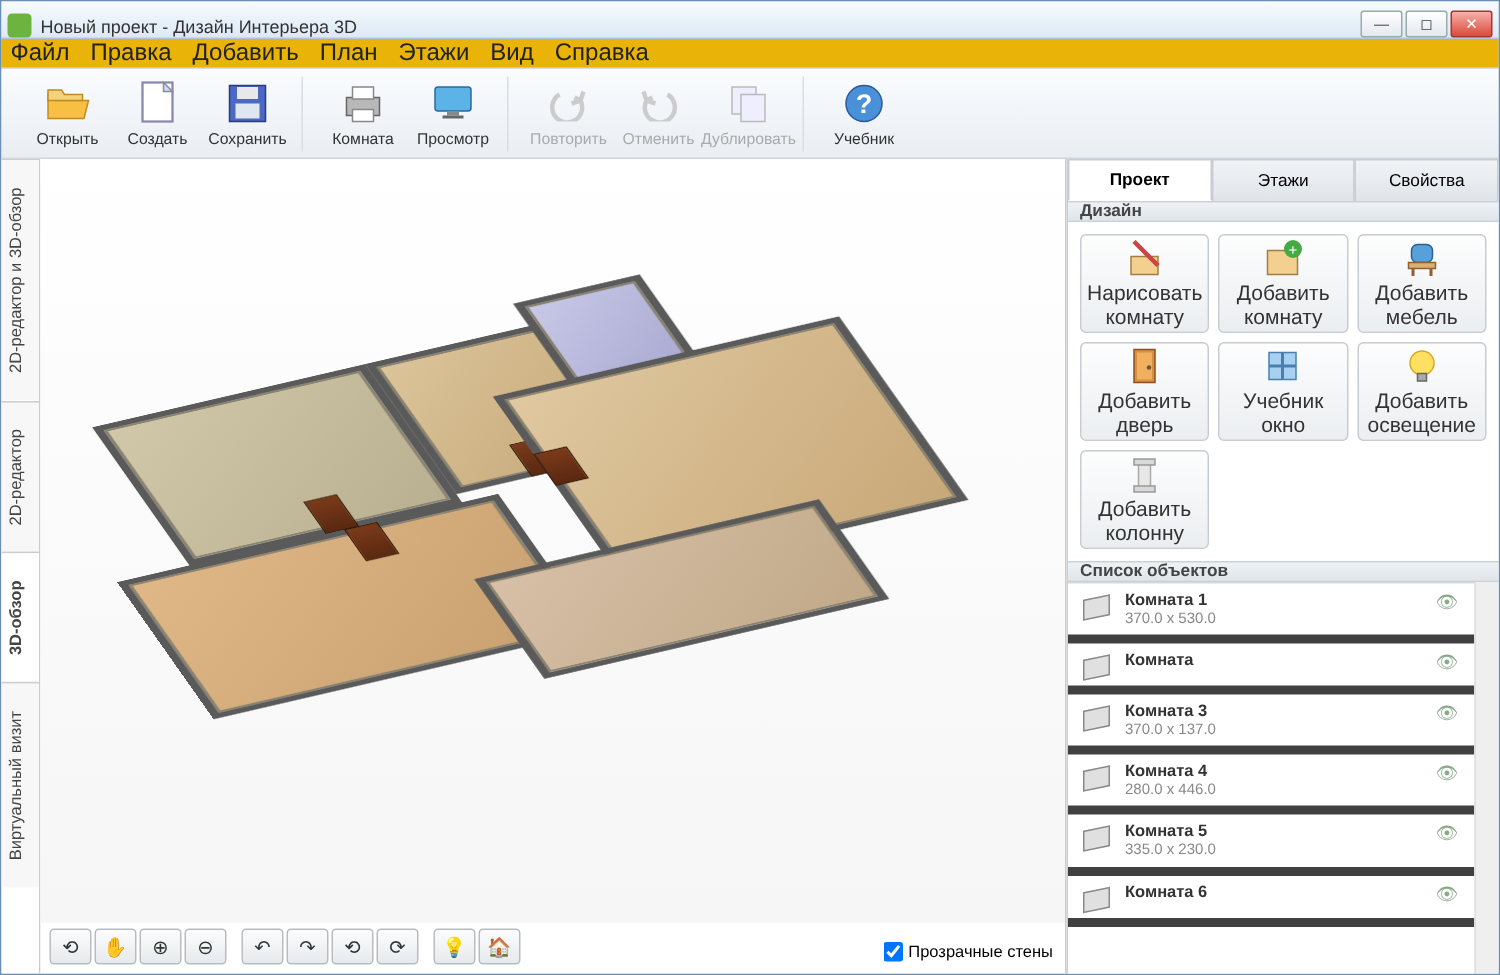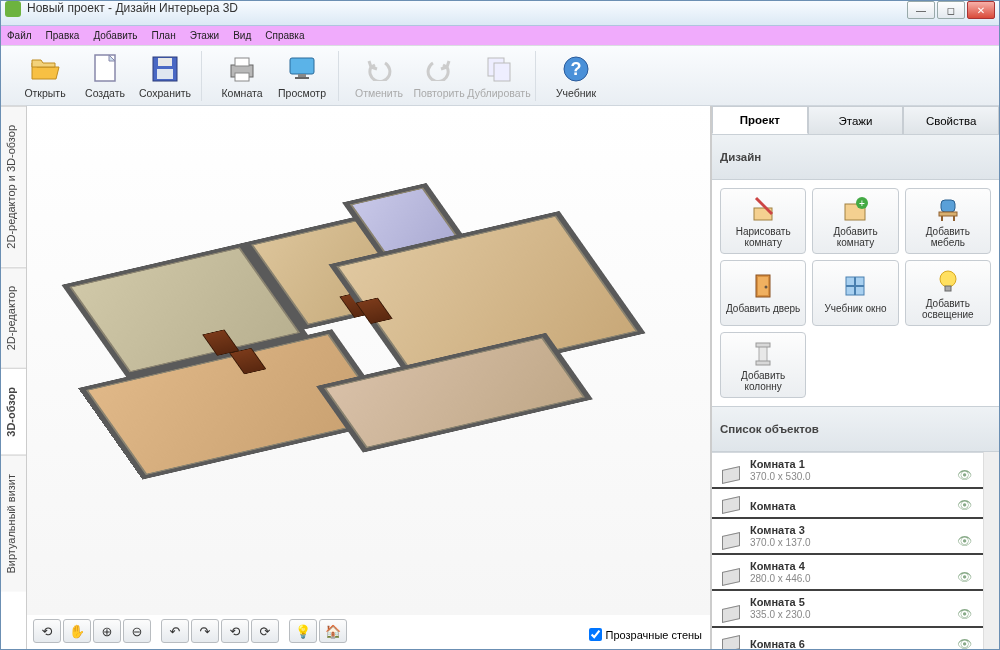--- a/index.html
+++ b/index.html
@@ -1,24 +1,24 @@
 <!DOCTYPE html>
 <html><head>
 <meta charset="utf-8">
 <style>
   * { box-sizing: border-box; margin: 0; padding: 0; }
   body { font-family: Tahoma, Arial, sans-serif; font-size: 11px; background: #fff; overflow: hidden; }
   .window { width: 1000px; height: 650px; border: 1px solid #6b8fb3; background: #f0f0f0; position: relative; }
-  .titlebar { height: 25px; background: linear-gradient(#f7fbff,#dce9f5); display: flex; align-items: flex-start; padding: 0 4px; border-bottom: 1px solid #b0c4de; }
+  .titlebar { height: 25px; background: linear-gradient(#f7fbff,#dce9f5); display: flex; align-items: flex-end; padding: 0 4px; border-bottom: 1px solid #b0c4de; }
   .titlebar .app-icon { width: 16px; height: 16px; background: #6db33f; border-radius: 3px; margin-right: 6px; }
   .titlebar .title { flex: 1; color: #333; font-size: 12px; }
   .win-controls { display: flex; gap: 2px; }
   .win-btn { width: 28px; height: 18px; border: 1px solid #9aa; background: linear-gradient(#fefefe,#e3e9ef); border-radius: 2px; display:flex;align-items:center;justify-content:center;font-size:10px;color:#444;}
   .win-btn.close { background: linear-gradient(#f7b0a9,#d94a3a); border-color:#a33; color:#fff;}
-  .menubar { height: 20px; background: #f0abfc; display:flex; align-items:center; padding:0 6px; gap:14px; font-size:10px; border-bottom:1px solid #d9dde1;}
+  .menubar { height: 20px; background: #eab308; display:flex; align-items:center; padding:0 6px; gap:14px; font-size:16px; border-bottom:1px solid #d9dde1;}
   .menubar span { color:#222; cursor:default;}
   .toolbar { height:60px; background:linear-gradient(#fafcfe,#e9eef3); border-bottom:1px solid #cfd6dd; display:flex; align-items:center; padding:2px 8px; gap:4px;}
   .tool-group { display:flex; gap:4px; padding:0 8px; border-right:1px solid #d8dee4;}
   .tool-group:last-child { border-right:none;}
   .tool-btn { width:56px; display:flex; flex-direction:column; align-items:center; gap:2px; cursor:default; padding:2px; border-radius:3px;}
   .tool-btn .ico { width:32px; height:32px; display:flex;align-items:center;justify-content:center;}
   .tool-btn .lbl { font-size:10.5px; color:#333; text-align:center; white-space:nowrap;}
   .tool-btn.disabled .lbl { color:#aaa;}
   .main { position:absolute; top:105px; left:0; right:0; bottom:0; display:flex;}
   .side-tabs { width:26px; display:flex; flex-direction:column; border-right:1px solid #ccc; background:#fff;}
@@ -36,27 +36,27 @@
   .room.r6 { top:62%; left:34%; width:38%; height:26%; background:linear-gradient(135deg,#d8c0a8,#c0a888);}
   .floorplan { transform: rotateX(55deg) rotateZ(-22deg) scale(1.0); transform-origin:50% 40%;}
   .door { position:absolute; width:24px; height:40px; background:linear-gradient(#7a3a1a,#5a2810); border:1px solid #3a1a08;}
   .bottom-toolbar { position:absolute; left:6px; bottom:4px; height:28px; display:flex; align-items:center; gap:2px;}
   .bbtn { width:28px;height:24px;border:1px solid #b8bcc0;background:linear-gradient(#fcfcfc,#e6eaee);border-radius:3px;display:flex;align-items:center;justify-content:center;font-size:13px;color:#333;cursor:default;}
   .transparent-walls { position:absolute; right:8px; bottom:8px; font-size:11px; display:flex; align-items:center; gap:4px;}
   .right-panel { width:288px; display:flex; flex-direction:column; background:#f4f6f8; border-left:1px solid #ccc;}
   .rp-tabs { height:28px; display:flex; background:#e8ecef;text-align:center;}
   .rp-tab { flex:1; display:flex;align-items:center;justify-content:center; font-size:11.5px; border:1px solid #c7cdd3; border-bottom:none; background:linear-gradient(#f1f4f7,#dfe4e8); cursor:default;}
   .rp-tab.active { background:#fff; border-bottom:1px solid #fff; font-weight:bold;}
-  .panel-section-hdr { background:linear-gradient(#eef2f5,#dfe5ea); padding:16px 8px; font-size:11.5px; font-weight:bold; color:#444; border-top:1px solid #c9d0d6; border-bottom:1px solid #c9d0d6;}
+  .panel-section-hdr { background:linear-gradient(#eef2f5,#dfe5ea); padding:0 8px; font-size:11.5px; font-weight:bold; color:#444; border-top:1px solid #c9d0d6; border-bottom:1px solid #c9d0d6;}
   .design-grid { display:grid; grid-template-columns:repeat(3,1fr); gap:6px; padding:8px; background:#fff;}
   .design-btn { height:66px; border:1px solid #c6ccd2; border-radius:4px; background:linear-gradient(#fdfdfd,#ebeef1); display:flex; flex-direction:column; align-items:center; justify-content:center; gap:3px; cursor:default; padding:2px;}
   .design-btn .dico { width:28px; height:28px; display:flex;align-items:center;justify-content:center;}
-  .design-btn .dlbl { font-size:10px; text-align:center; line-height:1.1; color:#333;}
+  .design-btn .dlbl { font-size:14px; text-align:center; line-height:1.1; color:#333;}
   .object-list { flex:1; overflow-y:auto; background:#fff; border-top:1px solid #d4d9de;}
-  .obj-row { display:flex; align-items:flex-end; padding:5px 8px; border-bottom:2px solid #404040; gap:8px;}
+  .obj-row { display:flex; align-items:flex-start; padding:5px 8px; border-bottom:6px solid #404040; gap:8px;}
   .obj-row .cube { width:22px;height:18px; position:relative;}
   .obj-row .cube::before { content:''; position:absolute; width:16px;height:12px; background:#e0e0e0; border:1px solid #888; transform:skewY(-12deg); left:2px; top:4px;}
   .obj-row .txt { flex:1; display:flex; flex-direction:column; line-height:1.15;}
   .obj-row .name { font-size:11px; color:#333; font-weight:bold;}
   .obj-row .dim { font-size:10px; color:#888;}
   .obj-row .eye { width:18px; font-size:12px; color:#8a8;}
   .scrollbar-v { width:16px; background:#efefef; border-left:1px solid #ddd;}
   svg { display:block;}
 </style>
 </head>
@@ -133,32 +133,32 @@
               <rect x="8" y="22" width="14" height="2" fill="#666"></rect>
             </svg>
           </div>
         <div class="lbl">Просмотр</div>
       </div>
     </div>
     <div class="tool-group">
       <div class="tool-btn disabled">
         <div class="ico">
             <svg width="28" height="24">
+              <path d="M8 6 A10 10 0 1 0 22 10 L18 8 M22 10 L24 4 M22 10 L16 12" fill="none" stroke="#ccc" stroke-width="3"></path>
+            </svg>
+          </div>
+        <div class="lbl">Повторить</div>
+      </div>
+      <div class="tool-btn disabled">
+        <div class="ico">
+            <svg width="28" height="24">
               <path d="M20 6 A10 10 0 1 1 6 10 L10 8 M6 10 L4 4 M6 10 L12 12" fill="none" stroke="#ccc" stroke-width="3"></path>
             </svg>
           </div>
         <div class="lbl">Отменить</div>
-      </div>
-      <div class="tool-btn disabled">
-        <div class="ico">
-            <svg width="28" height="24">
-              <path d="M8 6 A10 10 0 1 0 22 10 L18 8 M22 10 L24 4 M22 10 L16 12" fill="none" stroke="#ccc" stroke-width="3"></path>
-            </svg>
-          </div>
-        <div class="lbl">Повторить</div>
       </div>
       <div class="tool-btn disabled">
         <div class="ico">
             <svg width="28" height="28">
               <rect x="3" y="3" width="16" height="18" fill="#eef" stroke="#bbb"></rect>
               <rect x="9" y="8" width="16" height="18" fill="#eef" stroke="#bbb"></rect>
             </svg>
           </div>
         <div class="lbl">Дублировать</div>
       </div>

